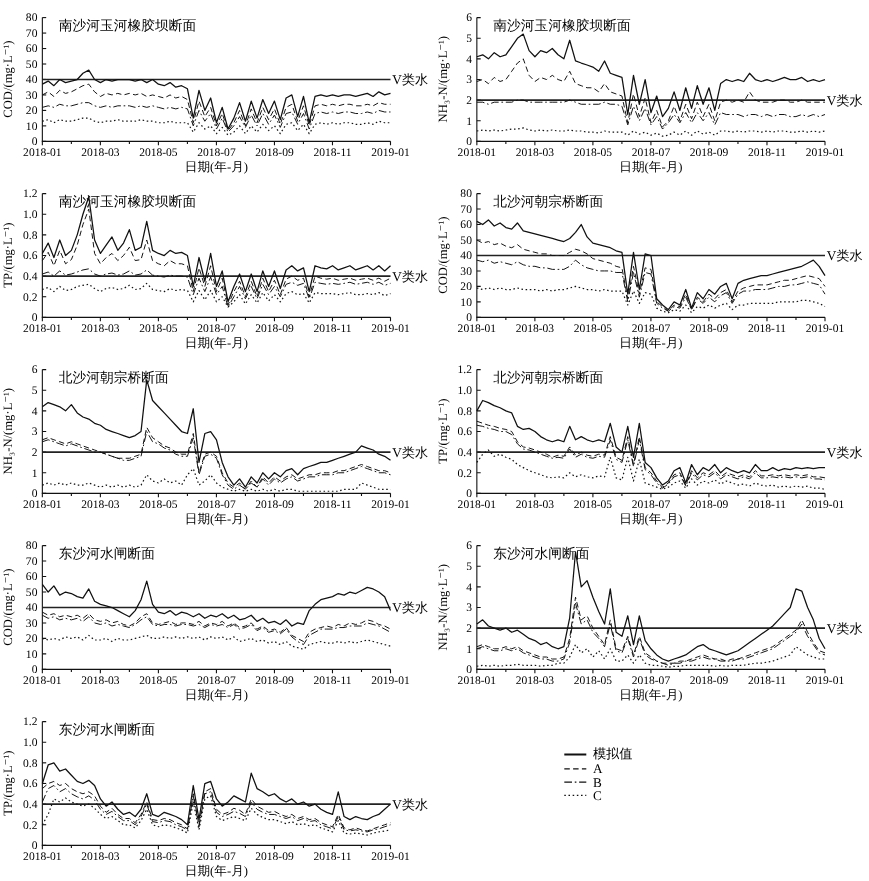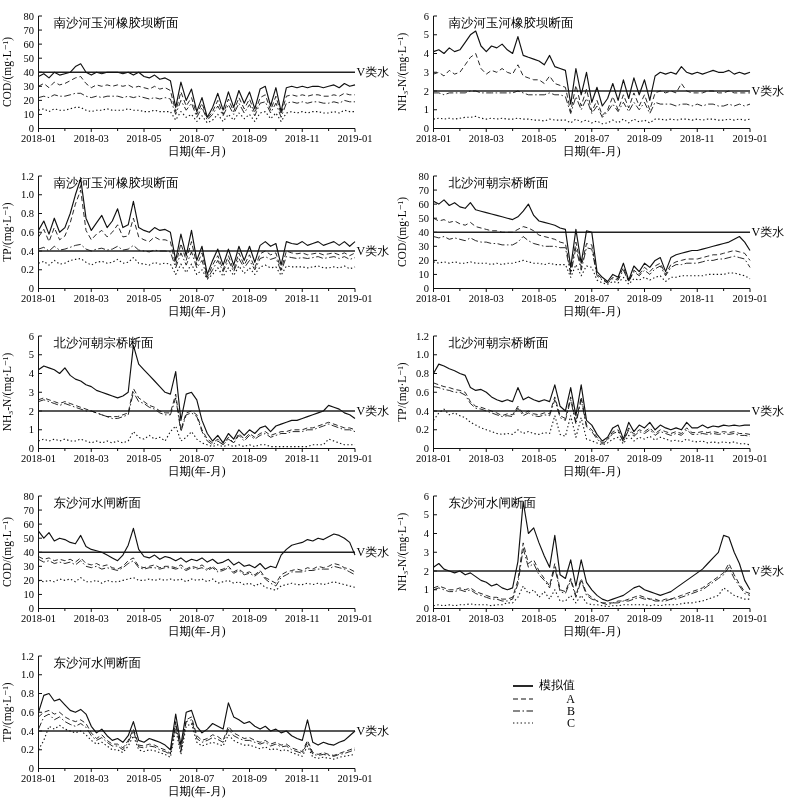--- a/index.html
+++ b/index.html
@@ -4,21 +4,21 @@
 <style>
   html,body{margin:0;padding:0;background:#ffffff;}
   #figure{position:relative;width:790px;height:801px;background:#fff;overflow:hidden;
           display:grid;grid-template-columns:395px 395px;grid-auto-rows:160px;
           font-family:"Liberation Serif","DejaVu Serif",serif;}
   .panel{position:relative;width:395px;height:160px;}
   .panel svg{display:block;}
   svg text{font-family:"Liberation Serif","DejaVu Serif",serif;fill:#000;}
   .legend-cell{position:relative;width:395px;height:161px;}
   .legend{position:absolute;left:117px;top:38px;}
-  .legend-item{display:flex;align-items:center;height:12px;margin-bottom:0;justify-content:space-between;}
+  .legend-item{display:flex;align-items:center;height:12px;margin-bottom:0;}
   .legend-item.first{height:15px;}
   .legend-item svg{flex:0 0 auto;}
   .legend-label{font-size:12px;color:#000;margin-left:5px;line-height:11px;white-space:nowrap;}
 </style>
 </head>
 <body>
 
 <div id="figure">
   <div class="panel" id="panel-0">
       <svg viewBox="0 0 395 160" width="395" height="160">

